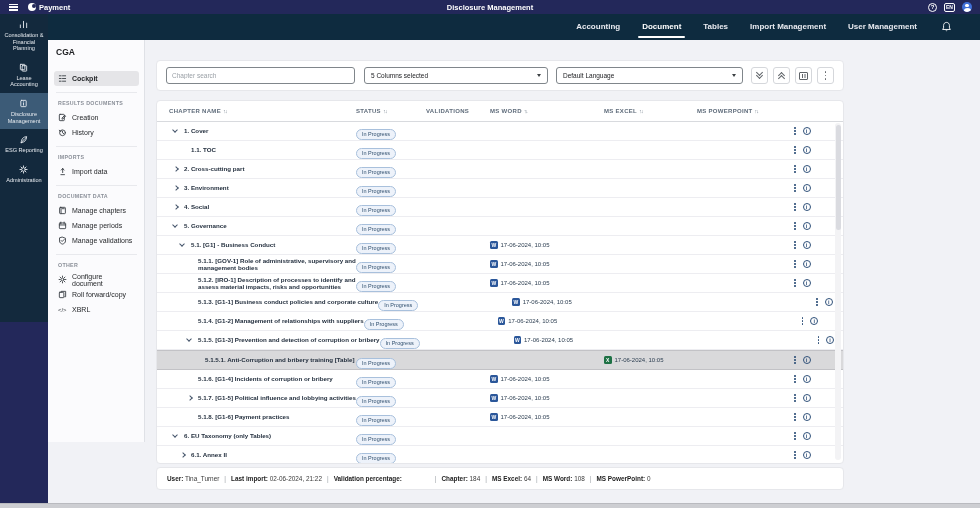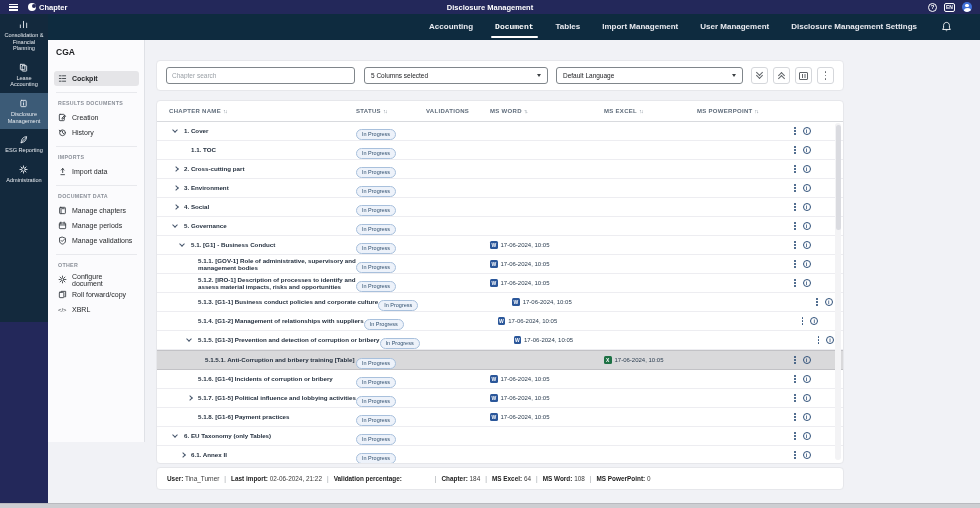--- a/index.html
+++ b/index.html
@@ -19,21 +19,21 @@
   .help-ic { width:9px; height:9px; border-radius:50%; border:1px solid #fff; font-size:6px; line-height:7px; text-align:center; font-weight:bold; }
   .lang-ic { min-width:11px; height:9px; border:1px solid #fff; border-radius:2px; font-size:5px; line-height:7px; text-align:center; padding:0 1px; font-weight:bold; }
   .avatar { width:10px; height:10px; border-radius:50%; background:#3F6FD8; position:relative; overflow:hidden; }
   .avatar:before { content:""; position:absolute; left:3.2px; top:1.5px; width:3.6px; height:3.6px; border-radius:50%; background:#fff; }
   .avatar:after { content:""; position:absolute; left:1.5px; top:5.8px; width:7px; height:5px; border-radius:50%; background:#fff; }
 
   
   .tabsbar { position:absolute; left:0; top:14px; width:980px; height:26px; background:#0E2B3F;
     display:flex; align-items:center; justify-content:flex-end; padding-right:28px; gap:22px; }
   .tab { color:#E8EAF0; font-size:8px; font-weight:bold; height:26px; line-height:26px; position:relative; cursor:pointer; white-space:nowrap; }
-  .tab.active { color:#fff;font-family:Liberation Mono, monospace; }
+  .tab.active { color:#fff; }
   .tab.active:after { content:""; position:absolute; left:-4px; right:-4px; bottom:2px; height:2px; background:#fff; border-radius:1px; }
   .bell { width:11px; height:12px; margin-left:2px; }
 
   
   .rail { position:absolute; left:0; top:14px; width:48px; height:489px; background:#23285A; z-index:4; }
   .rail-top { position:absolute; left:0; top:0; width:48px; height:308px; background:#13293D; }
   .rail-item { padding:6px 2px 5px; text-align:center; color:#E7EBF0; cursor:pointer; }
   .rail-item.selected { background:#3C5B77; }
   .rail-item .ric { display:block; margin:0 auto 2px; width:10px; height:10px; }
   .rail-item .rlabel { font-size:5.6px; line-height:6.6px; }
@@ -125,38 +125,37 @@
 <body>
 
 <div class="topbar">
   <span class="burger">
       <i></i>
       <i></i>
       <i></i>
     </span>
   <span class="brand">
     <span class="logo-circ"></span>
-    <span>Chapter</span>
+    <span>Payment</span>
   </span>
   <span class="tb-title">Disclosure Management</span>
   <span class="tb-right">
     <span class="help-ic">?</span>
     <span class="lang-ic">EN</span>
     <span class="avatar"></span>
   </span>
 </div>
 
 <div class="tabsbar">
 
   <div class="tab">Accounting</div>
     <div class="tab active">Document</div>
     <div class="tab">Tables</div>
     <div class="tab">Import Management</div>
     <div class="tab">User Management</div>
-    <div class="tab">Disclosure Management Settings</div>
     <span class="bell">
     <svg viewBox="0 0 12 13" width="11" height="12">
         <path d="M6 1.5c-2 0-3.2 1.5-3.2 3.4v2.6L1.8 9.2h8.4L9.2 7.5V4.9C9.2 3 8 1.5 6 1.5z" fill="none" stroke="#fff" stroke-width="1"></path>
         <path d="M4.9 10.4a1.2 1.2 0 0 0 2.2 0z" fill="#fff"></path>
       </svg>
   </span>
 </div>
 
 <div class="rail">
   <div class="rail-top">

